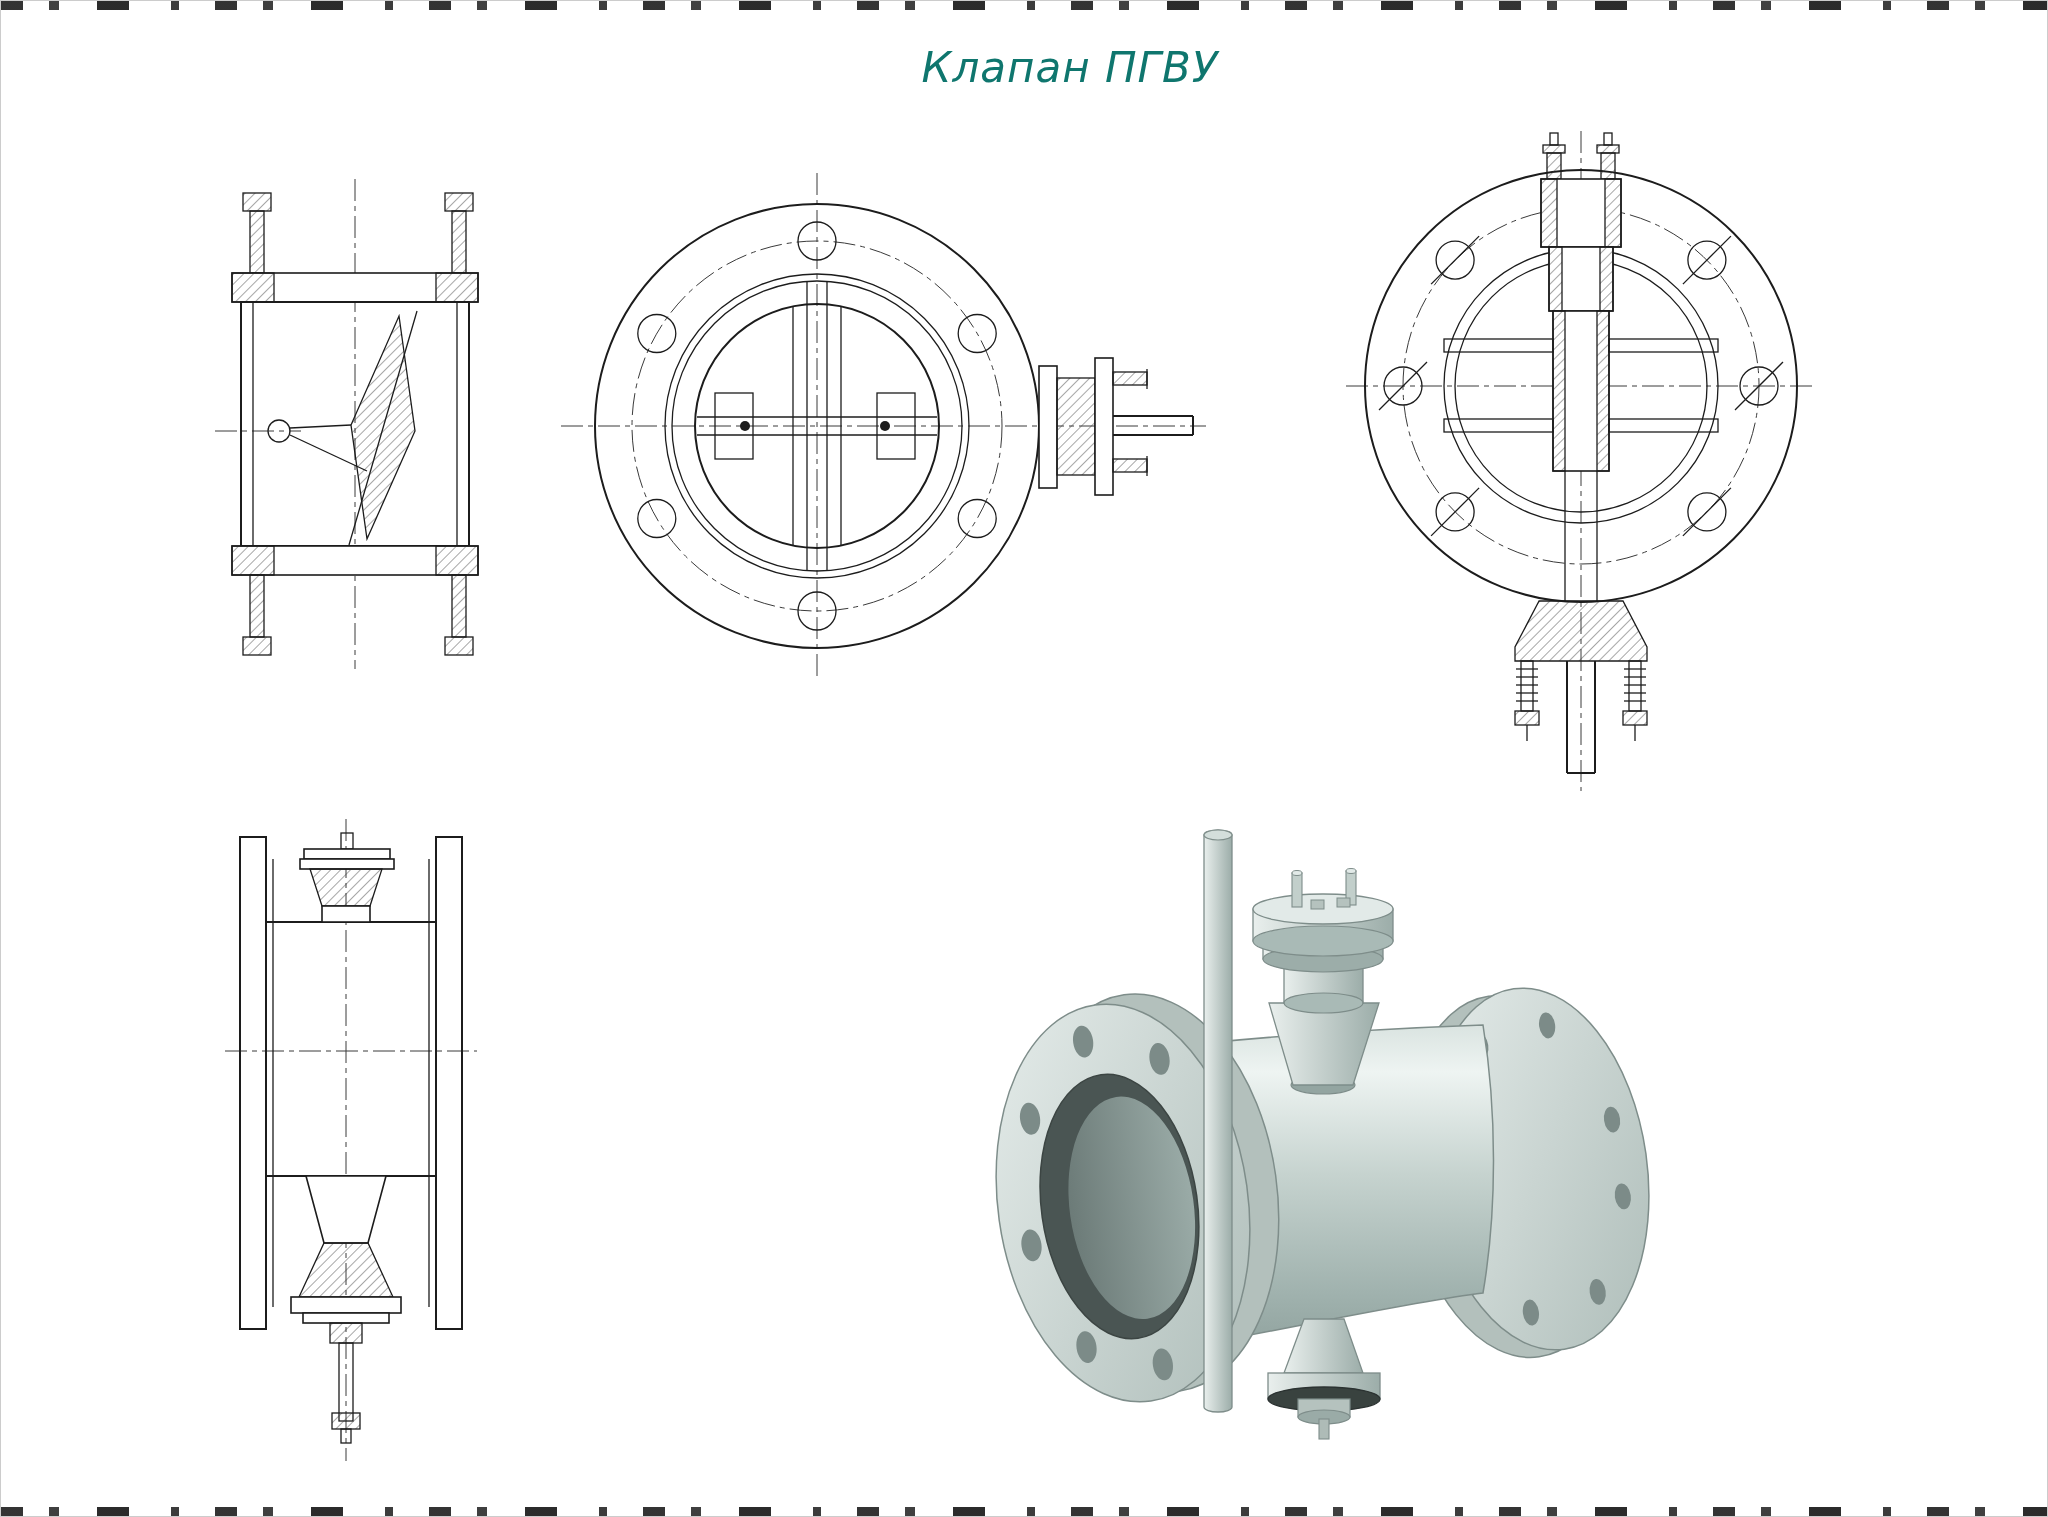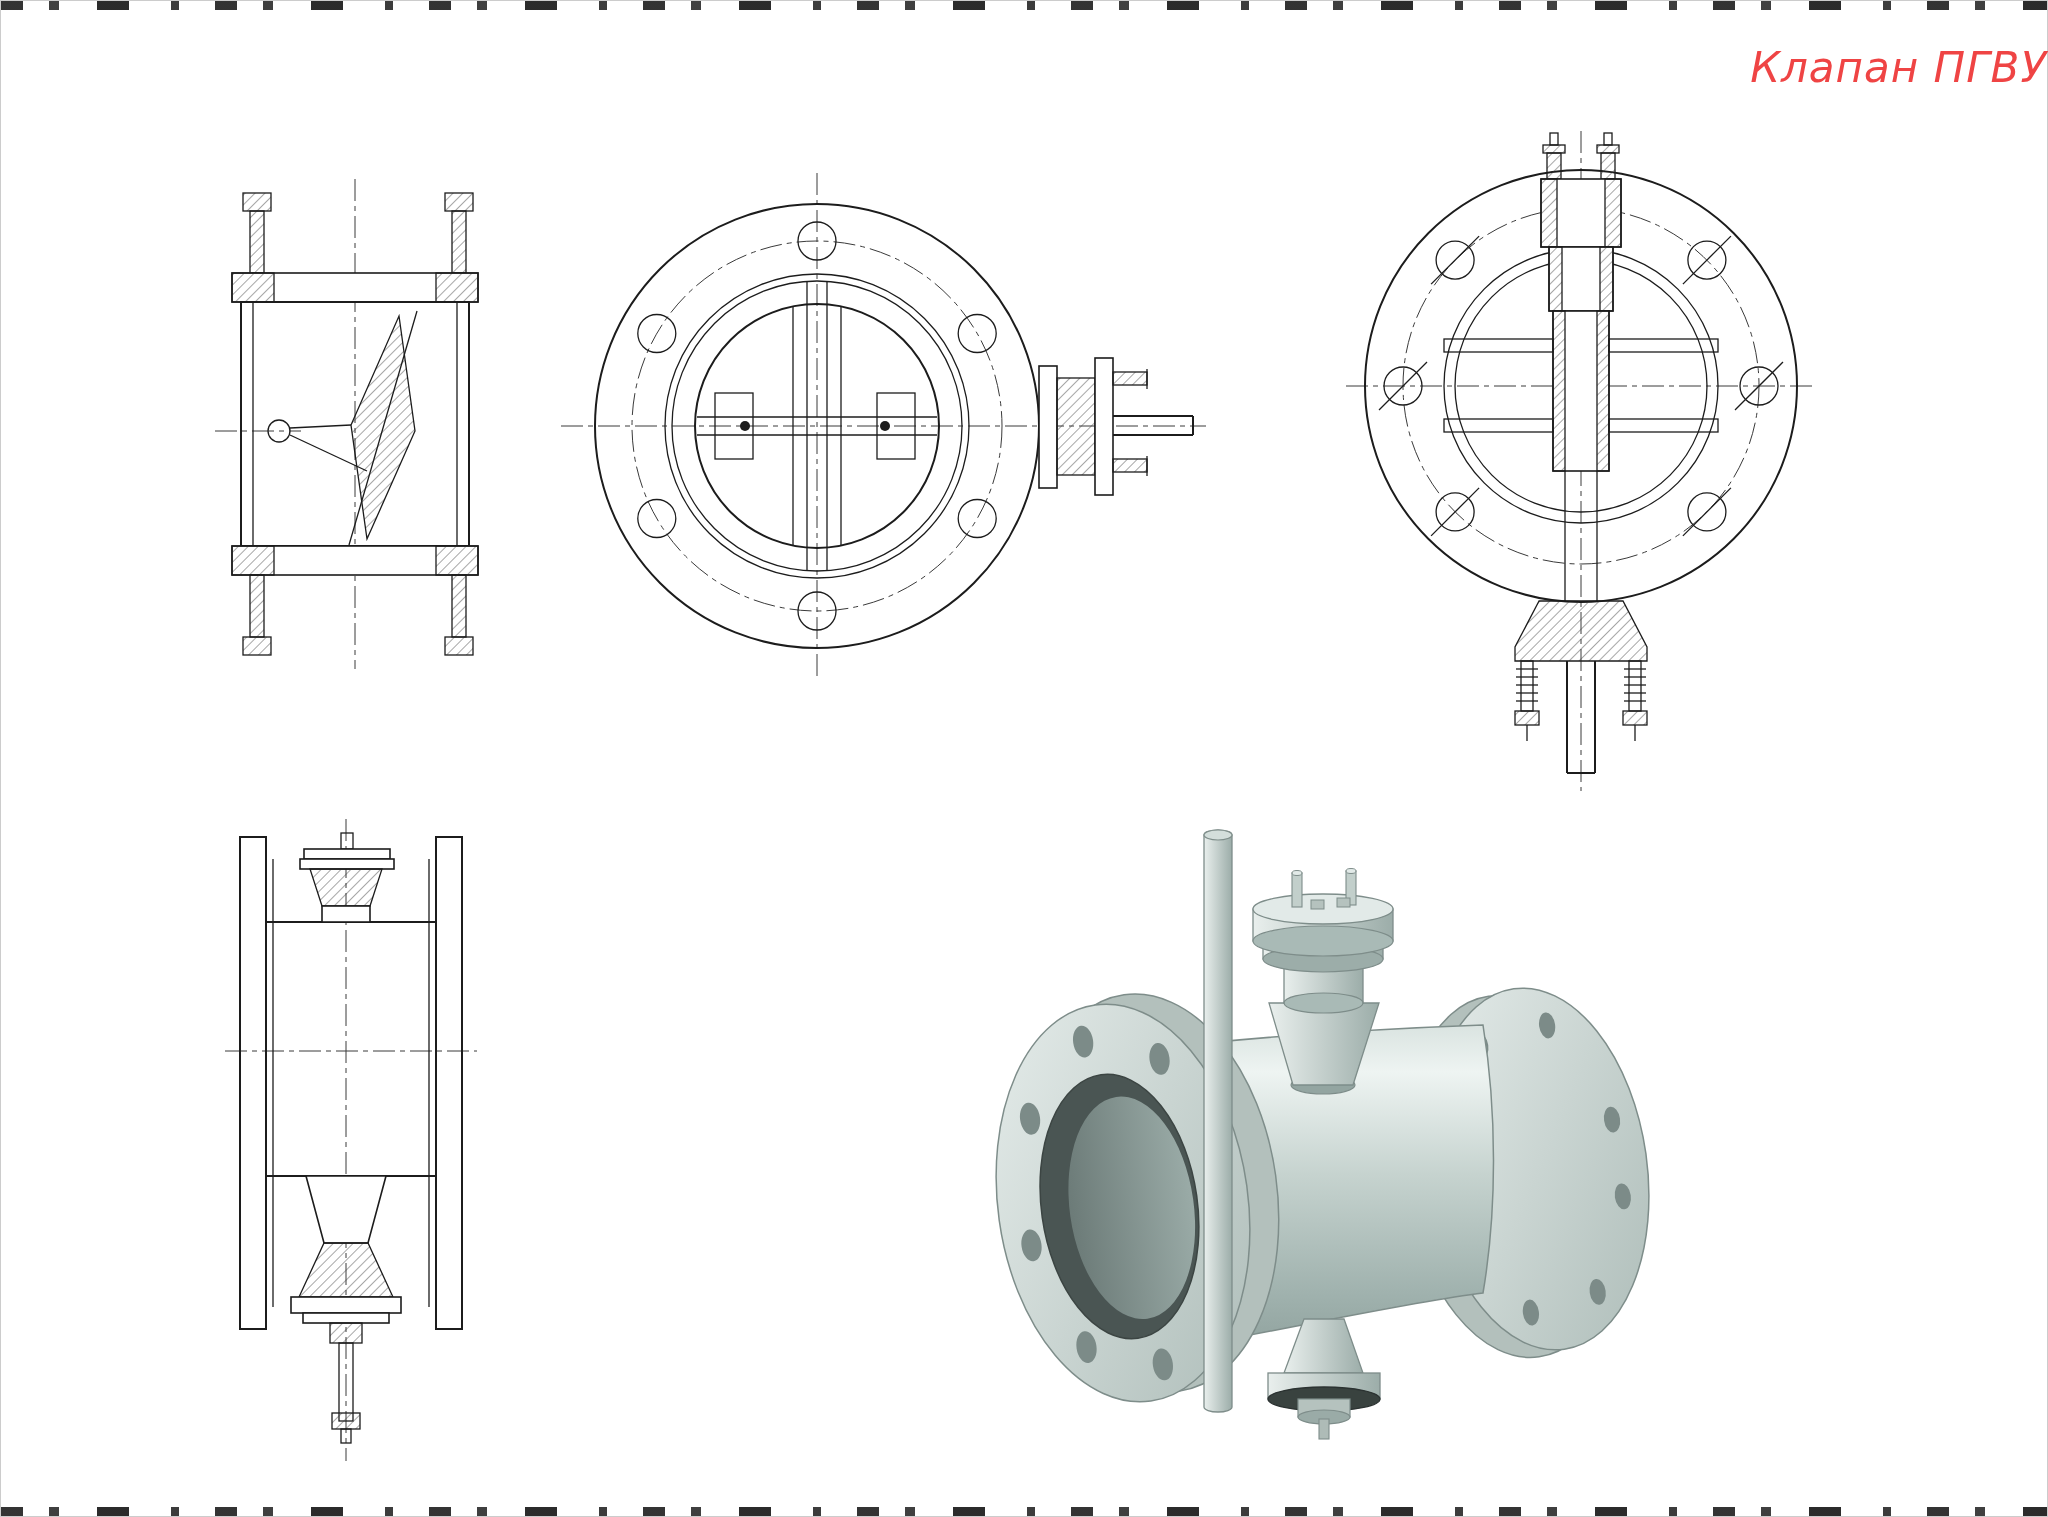--- a/index.html
+++ b/index.html
@@ -11,21 +11,21 @@
     background:repeating-linear-gradient(90deg,
       #1d1d1d 0 22px, transparent 22px 48px,
       #2a2a2a 48px 58px, transparent 58px 96px,
       #141414 96px 128px, transparent 128px 170px,
       #262626 170px 178px, transparent 178px 214px);
   }
   .edge-top { top:0; }
   .edge-bottom { bottom:0; }
   .title {
     position:absolute; top:42px; left:0; width:100%; padding-left:92px;
-    text-align:right; font-size:42px; font-style:italic; color:#ef4444;
+    text-align:center; font-size:42px; font-style:italic; color:#0f766e;
     letter-spacing:1px; font-family:"DejaVu Sans", sans-serif;
   }
   svg.drawing { position:absolute; left:0; top:0; }
   .ln  { stroke:#1c1c1c; stroke-width:2;   fill:none; }
   .ln1 { stroke:#1c1c1c; stroke-width:1.3; fill:none; }
   .cl  { stroke:#3a3a3a; stroke-width:1;   fill:none; stroke-dasharray:22 5 5 5; }
   .ht  { stroke:#1c1c1c; stroke-width:1.3; fill:url(#hatch); }
   .wh  { stroke:#1c1c1c; stroke-width:1.6; fill:#ffffff; }
 </style>
 </head>

